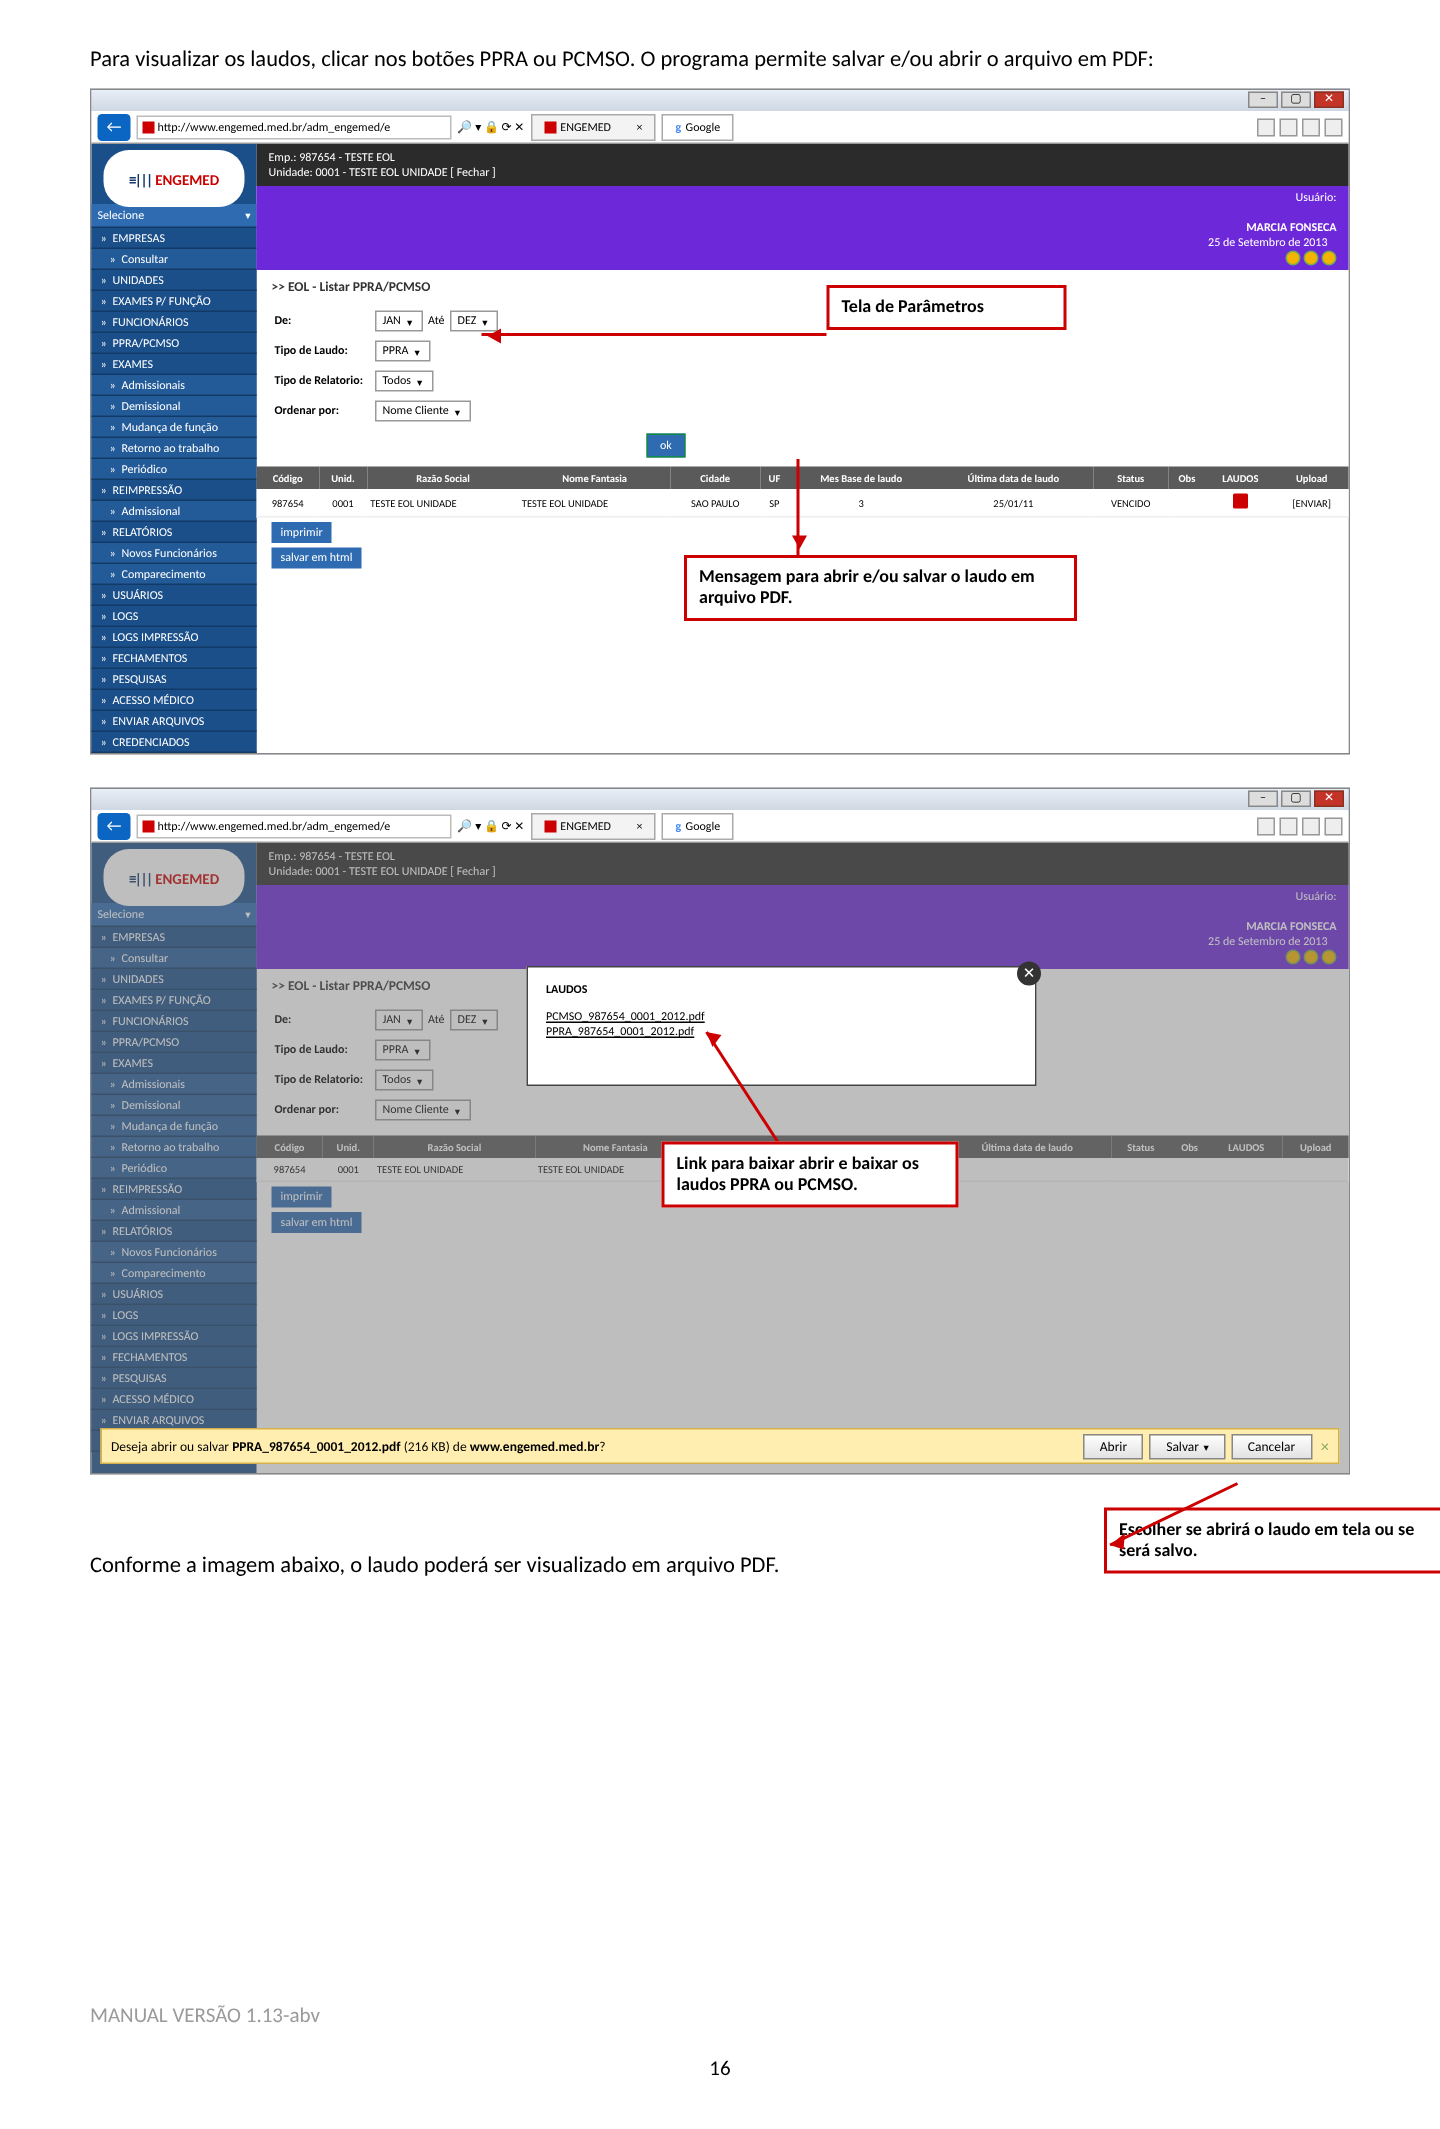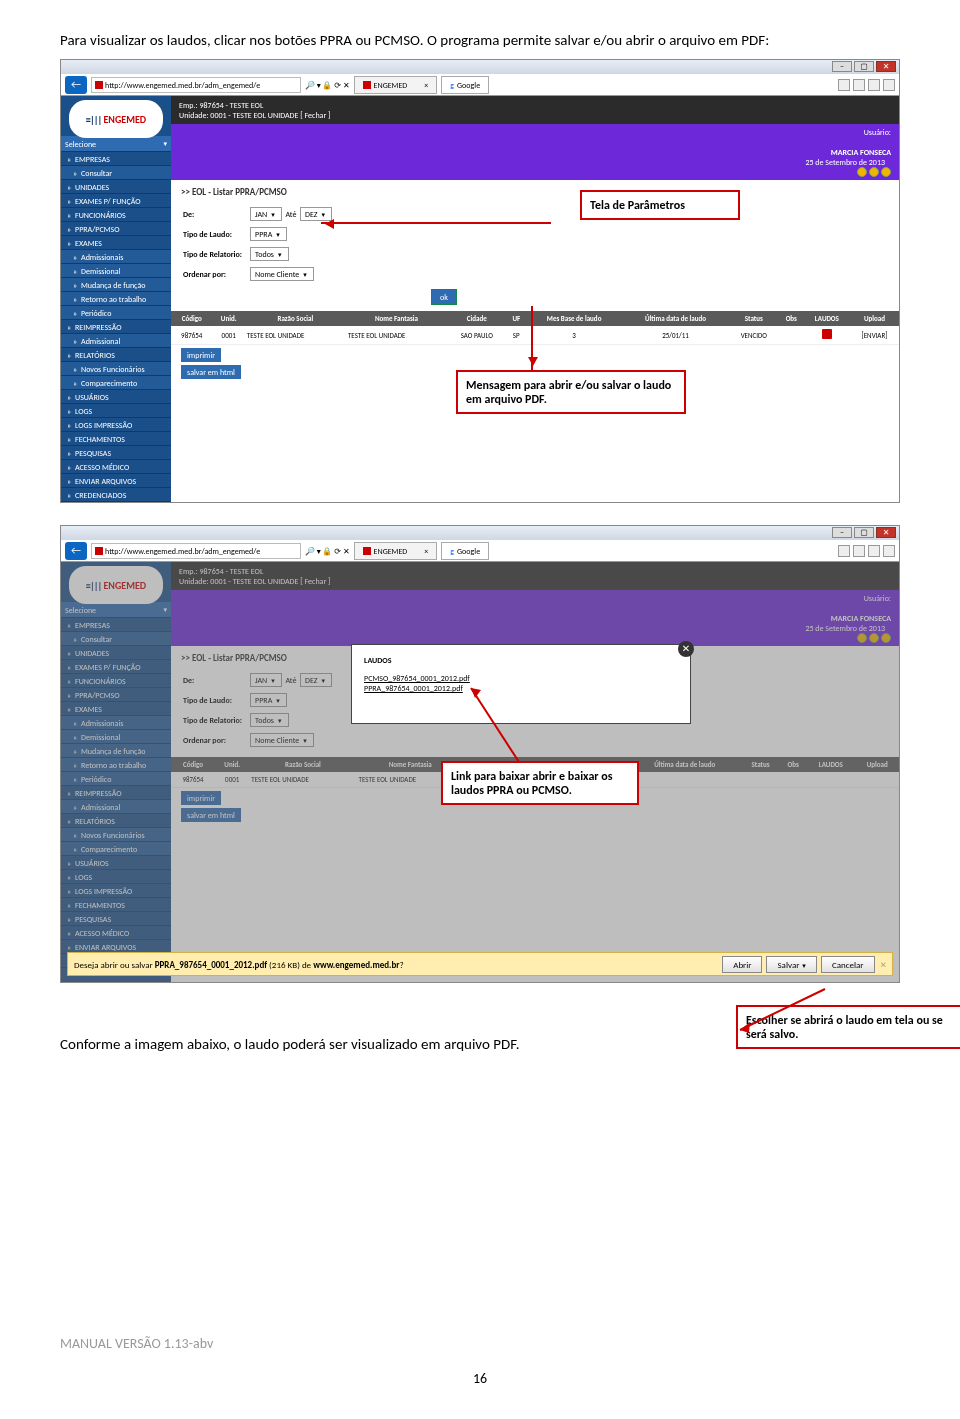--- a/index.html
+++ b/index.html
@@ -337,24 +337,24 @@
           </tbody>
       </table>
       <div>
         <span class="smlbtn">imprimir</span><br>
         <span class="smlbtn">salvar em html</span>
       </div>
       <div style="height:110px;"></div>
     </div>
   </div>
 
-  <div class="callout" style="left:519px; top:130px; width:160px;">Tela de Parâmetros</div>
+  <div class="callout" style="left:490px; top:130px; width:160px;">Tela de Parâmetros</div>
   <div class="arrow" style="left:260px; top:162px; width:230px;"></div>
 
-  <div class="callout" style="left:395px; top:310px; width:230px;">Mensagem para abrir e/ou salvar o laudo em arquivo PDF.</div>
+  <div class="callout" style="left:395px; top:310px; width:262px;">Mensagem para abrir e/ou salvar o laudo em arquivo PDF.</div>
   <div class="arrow-down" style="left:470px; top:246px; height:64px;"></div>
 </div>
 
 <div class="browser" style="min-height:410px;">
   <div class="titlebar">
     <div class="winbtns">
       <span class="winbtn">–</span>
       <span class="winbtn">▢</span>
       <span class="winbtn close">✕</span>
     </div>

